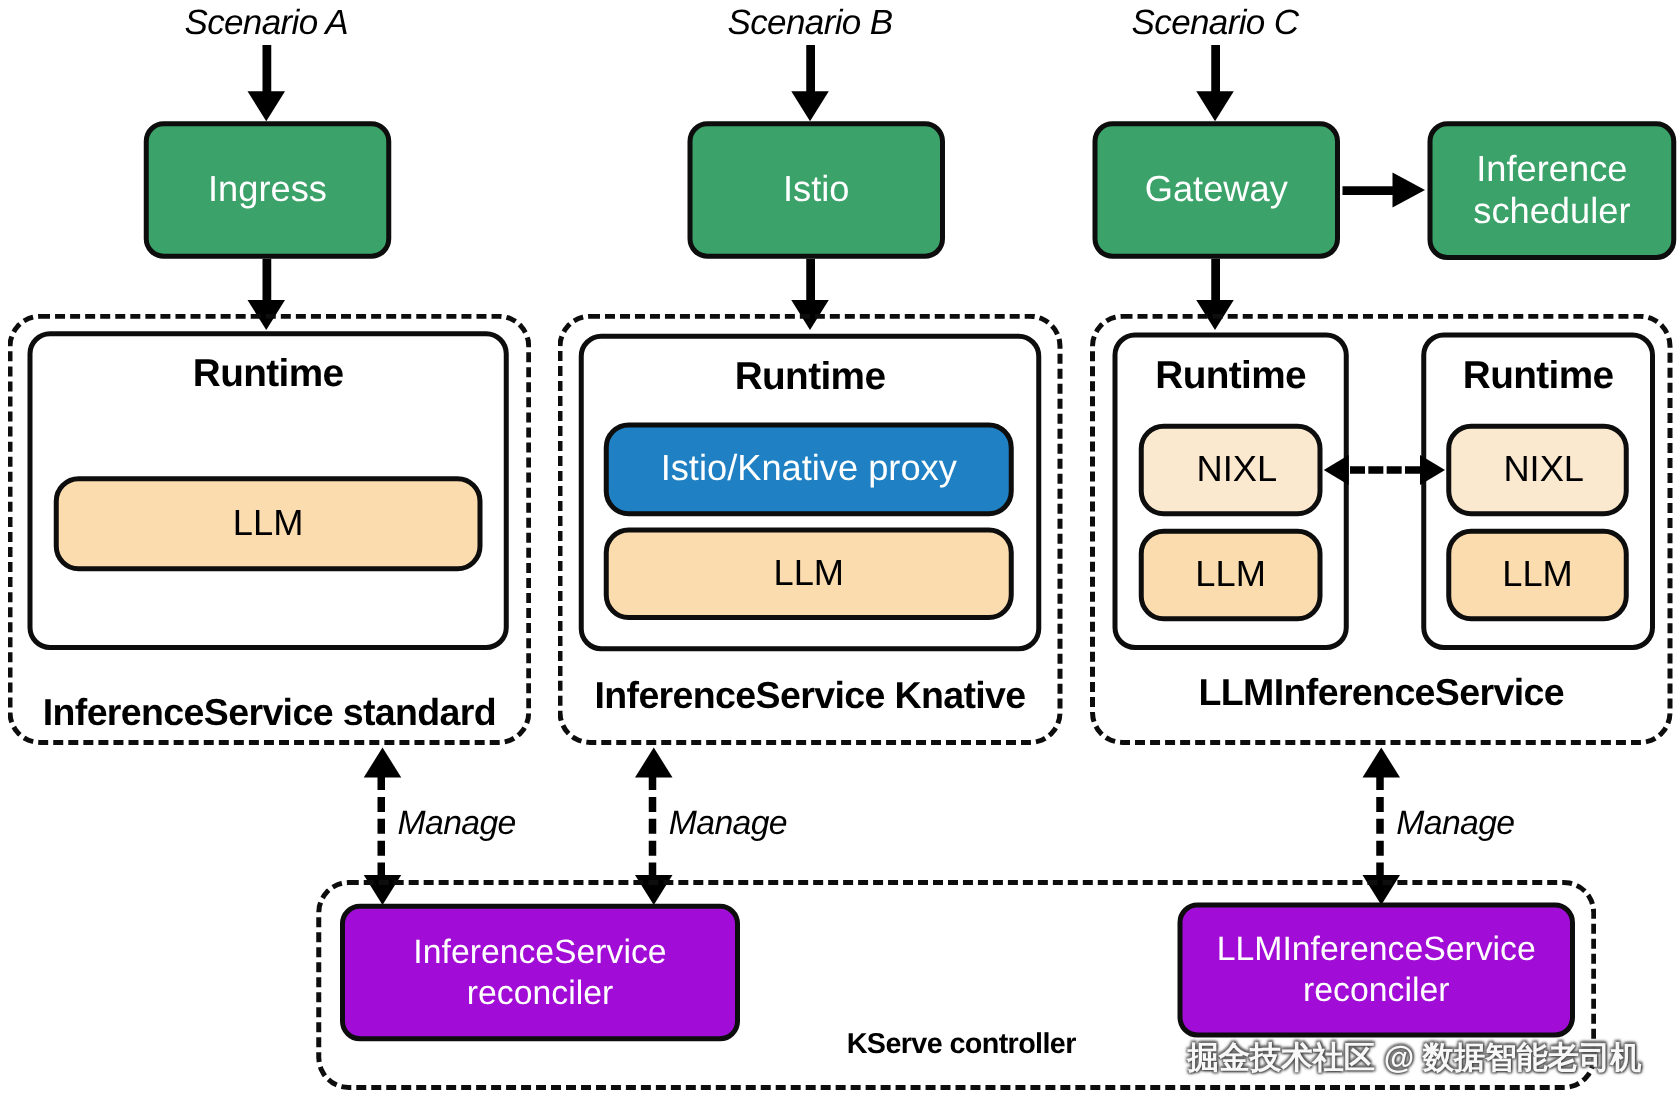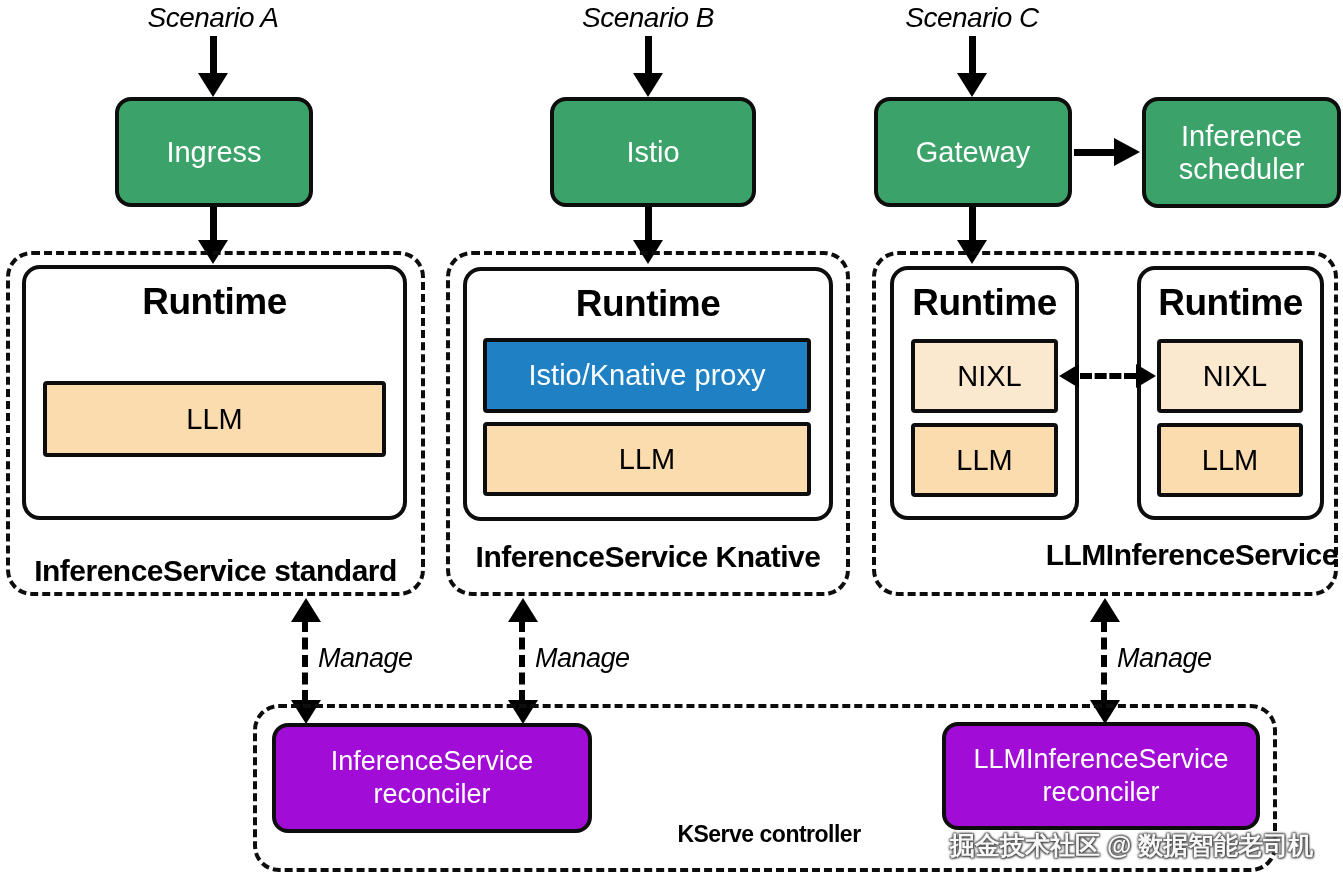--- a/index.html
+++ b/index.html
@@ -15,23 +15,23 @@
   .manage-label { font-style:italic; font-size:27px; letter-spacing:-0.5px; }
 
   
   .gbox {
     background:#3BA269; border:4px solid #0d0d0d; border-radius:16px; color:#fff;
     display:flex; align-items:center; justify-content:center; text-align:center;
     font-size:29px; line-height:1.12; box-sizing:border-box;
   }
   .dashedbox { border:4px dashed #0d0d0d; border-radius:26px; box-sizing:border-box; background:transparent; }
   .whitebox { background:#fff; border:4px solid #0d0d0d; border-radius:18px; box-sizing:border-box; }
-  .runtime-title { font-weight:bold; font-size:37px; text-align:center; padding-top:12px; letter-spacing:-0.5px; }
+  .runtime-title { font-weight:bold; font-size:31px; text-align:center; padding-top:12px; letter-spacing:-0.5px; }
   .pill {
-    border:4px solid #0d0d0d; border-radius:4px; box-sizing:border-box;
+    border:4px solid #0d0d0d; border-radius:20px; box-sizing:border-box;
     display:flex; align-items:center; justify-content:center; font-size:29px;
   }
   .pill.llm  { background:#FBDCAE; }
   .pill.nixl { background:#FAE8CF;padding-left:10px; }
   .pill.blue { background:#1F81C4; color:#fff; }
   .purplebox {
     background:#A10DD6; border:4px solid #0d0d0d; border-radius:16px; color:#fff;
     display:flex; align-items:center; justify-content:center; text-align:center;
     font-size:27px; line-height:1.22; box-sizing:border-box; padding:0 30px;
   }
@@ -109,21 +109,21 @@
   <div class="abs pill llm" style="left:911px; top:423px; width:147px; height:74px;">LLM</div>
   <div class="abs pill nixl" style="left:1157px; top:339px; width:146px; height:74px;">NIXL</div>
   <div class="abs pill llm" style="left:1157px; top:423px; width:146px; height:74px;">LLM</div>
 
   <div class="abs head left-sm" style="left:1059px; top:364px;"></div>
   <div class="abs dot-h" style="left:1080px; top:373px; width:56px;"></div>
   <div class="abs head right-sm" style="left:1136px; top:364px;"></div>
 
   <div class="abs group-label" style="left:6px; top:554px; width:419px;">InferenceService standard</div>
   <div class="abs group-label" style="left:446px; top:540px; width:404px;">InferenceService Knative</div>
-  <div class="abs group-label" style="left:872px; top:538px; width:466px;text-align:right;">LLMInferenceService</div>
+  <div class="abs group-label" style="left:872px; top:538px; width:466px;">LLMInferenceService</div>
 
   <div class="abs head up" style="left:291px; top:598px;"></div>
   <div class="abs dot-v" style="left:302px; top:620px; height:82px;"></div>
   <div class="abs head down" style="left:291px; top:700px;"></div>
   <div class="abs manage-label" style="left:318px; top:643px;">Manage</div>
 
   <div class="abs head up" style="left:508px; top:598px;"></div>
   <div class="abs dot-v" style="left:519px; top:620px; height:82px;"></div>
   <div class="abs head down" style="left:508px; top:700px;"></div>
   <div class="abs manage-label" style="left:535px; top:643px;">Manage</div>

